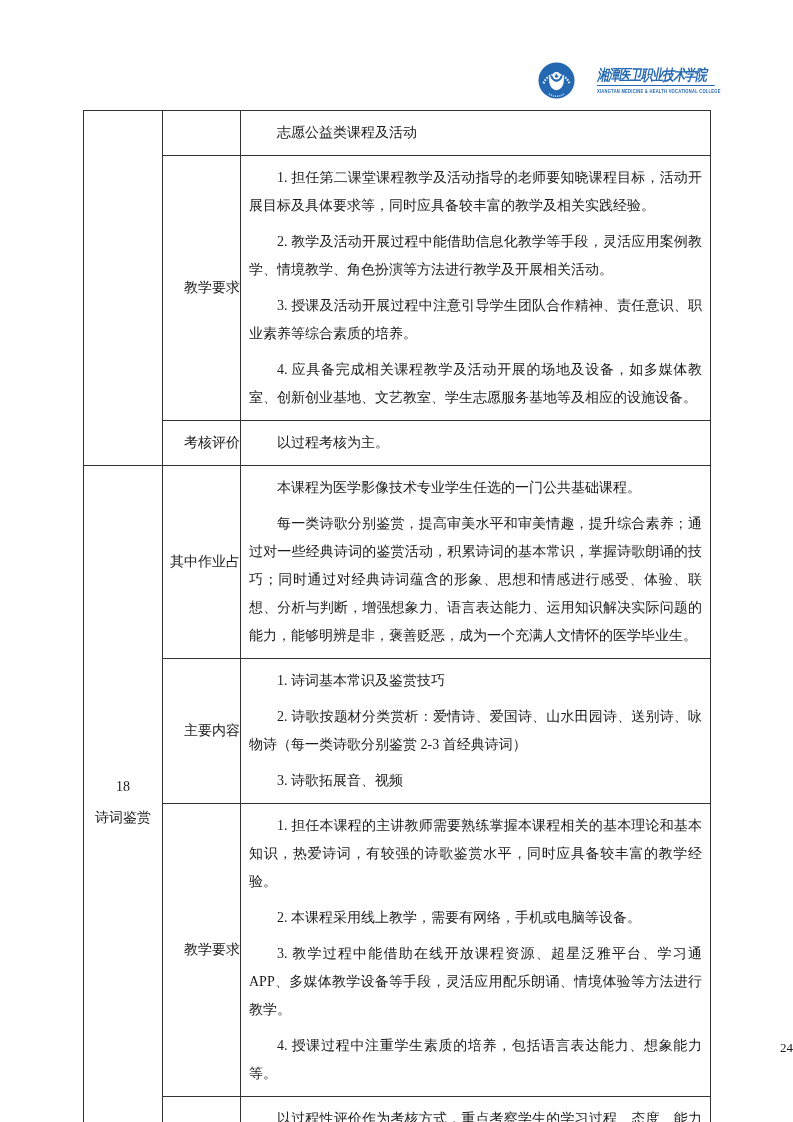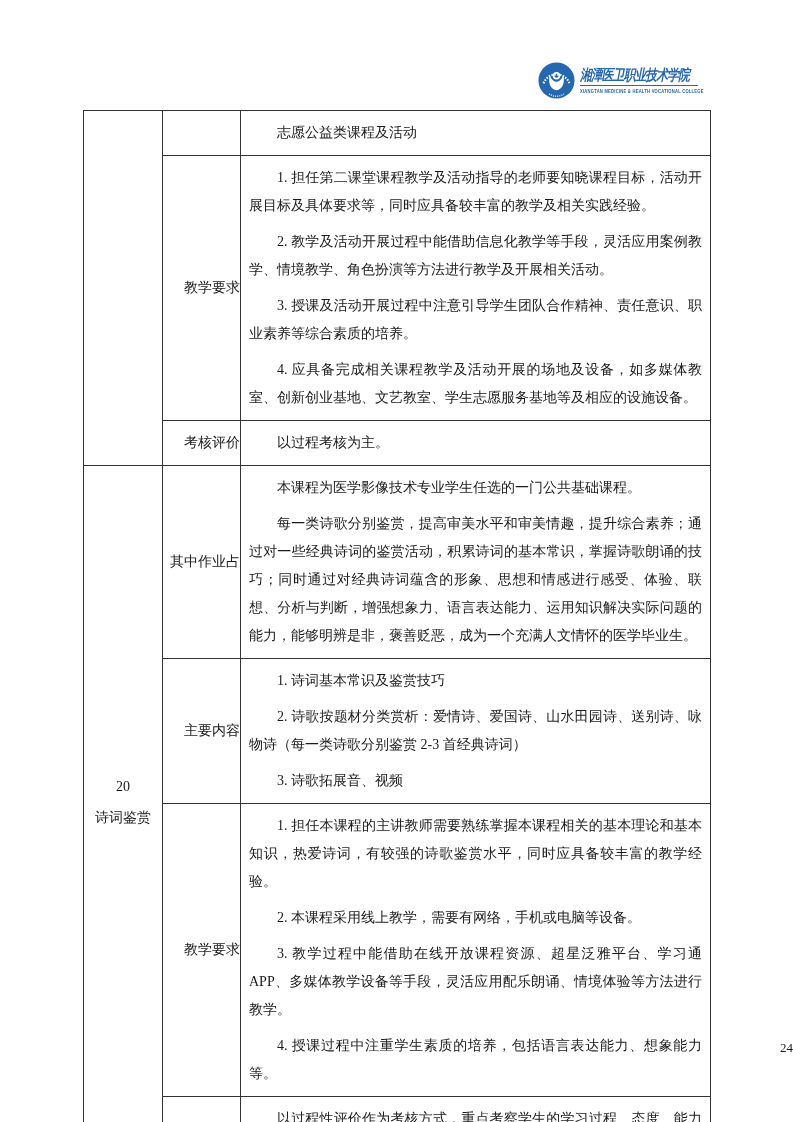--- a/index.html
+++ b/index.html
@@ -4,21 +4,21 @@
 <style>
   html,body{margin:0;padding:0;}
   body{
     width:793px;height:1122px;background:#ffffff;position:relative;
     font-family:"Liberation Serif","DejaVu Serif",serif;color:#1a1a1a;
     overflow:hidden;
   }
   .page{position:absolute;inset:0;background:#fff;}
 
   
-  .logo{position:absolute;left:538px;top:62px;display:flex;align-items:center;gap:5px;}
+  .logo{position:absolute;left:538px;top:62px;display:flex;align-items:center;gap:22px;}
   .emblem{width:37px;height:37px;display:block;flex:0 0 auto;}
   .logo-text{display:flex;flex-direction:column;justify-content:center;}
   .logo-zh{
     font-size:15px;font-weight:bold;font-style:italic;color:#2468b2;
     letter-spacing:-1px;line-height:17px;white-space:nowrap;
     border-bottom:1px solid #2468b2;padding-bottom:1px;
     transform:scaleX(0.78);transform-origin:left center;
   }
   .logo-en{
     font-family:"Liberation Sans","DejaVu Sans",sans-serif;
@@ -97,21 +97,21 @@
         <td class="content-cell">
           <div>
               <p class="para">以过程考核为主。</p>
             </div>
         </td>
       </tr>
 
       <tr class="r-b1">
         <td class="course-cell" rowspan="4">
           <div class="course-inner">
-            <div>20</div>
+            <div>18</div>
             <div>诗词鉴赏</div>
           </div>
         </td>
         <td class="label-cell">其中作业占</td>
         <td class="content-cell">
           <div>
               <p class="para">本课程为医学影像技术专业学生任选的一门公共基础课程。</p>
               <p class="para">每一类诗歌分别鉴赏，提高审美水平和审美情趣，提升综合素养；通过对一些经典诗词的鉴赏活动，积累诗词的基本常识，掌握诗歌朗诵的技巧；同时通过对经典诗词蕴含的形象、思想和情感进行感受、体验、联想、分析与判断，增强想象力、语言表达能力、运用知识解决实际问题的能力，能够明辨是非，褒善贬恶，成为一个充满人文情怀的医学毕业生。</p>
             </div>
         </td>

